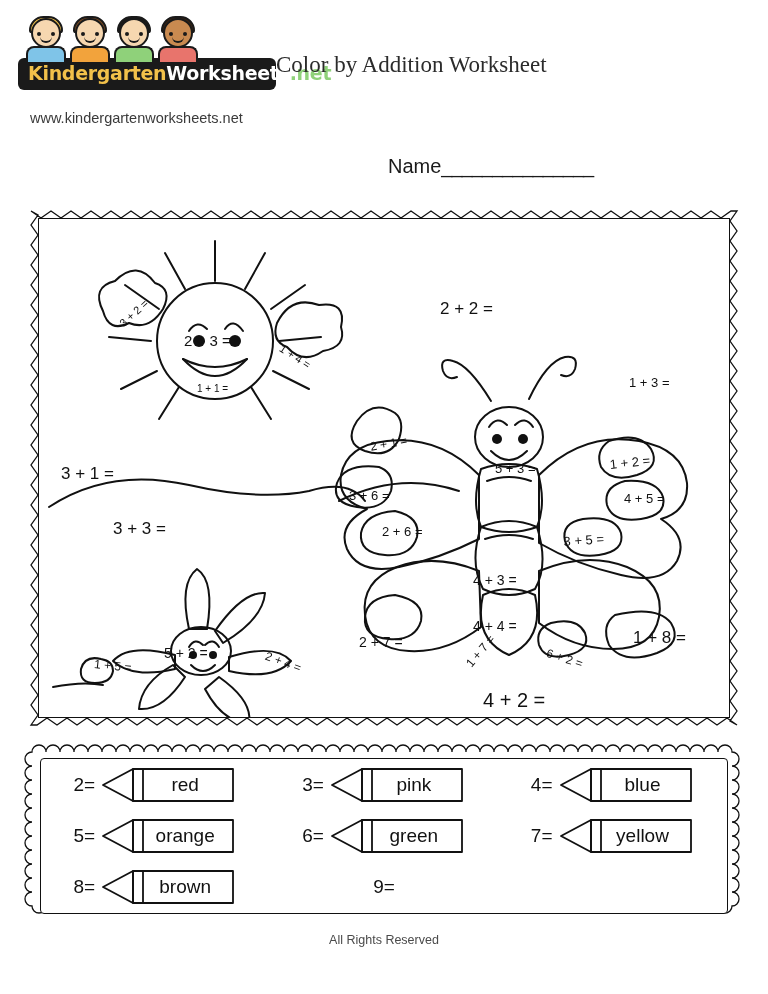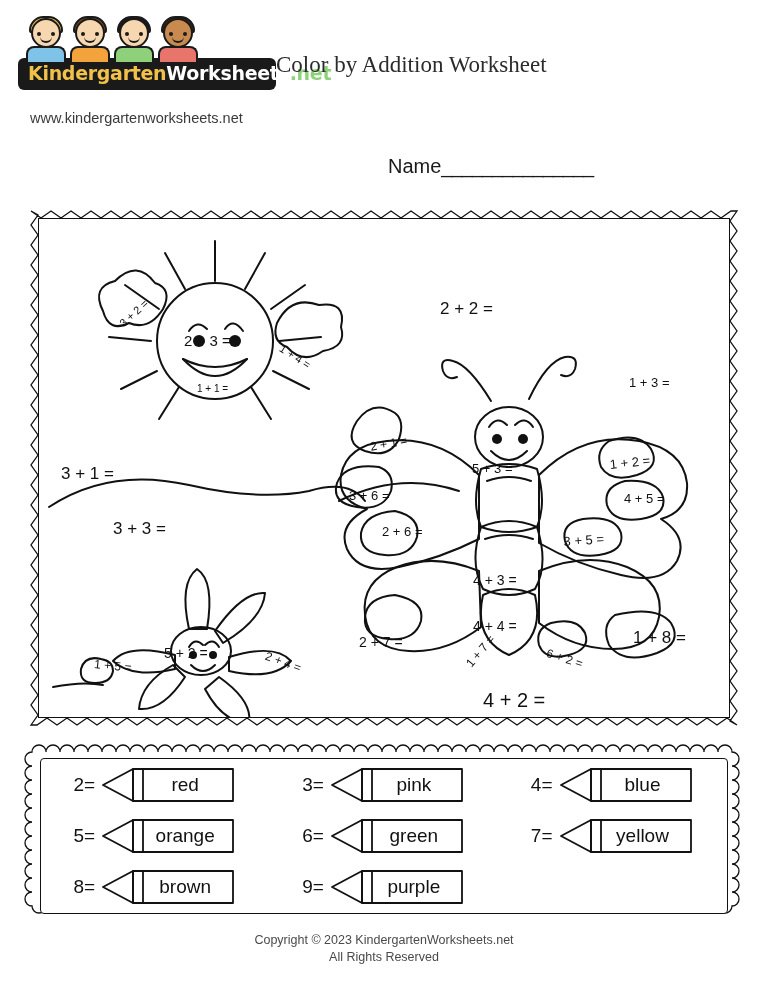--- a/index.html
+++ b/index.html
@@ -389,21 +389,21 @@
 
     <div id="eq-layer">
         <div class="eq" style="left: 78px; top: 101px; font-size: 11px; transform: rotate(-42deg); transform-origin: left top;">3 + 2 =</div>
         <div class="eq" style="left: 145px; top: 113px; font-size: 15px;">2 + 3 =</div>
         <div class="eq" style="left: 245px; top: 123px; font-size: 11px; transform: rotate(33deg); transform-origin: left top;">1 + 4 =</div>
         <div class="eq" style="left: 158px; top: 164px; font-size: 10px;">1 + 1 =</div>
         <div class="eq" style="left: 401px; top: 80px; font-size: 17px;">2 + 2 =</div>
         <div class="eq" style="left: 590px; top: 156px; font-size: 13px;">1 + 3 =</div>
         <div class="eq" style="left: 22px; top: 213px; font-size: 17px; margin-top: 32px;">3 + 1 =</div>
         <div class="eq" style="left: 330px; top: 221px; font-size: 12px; transform: rotate(-10deg); transform-origin: left top;">2 + 1 =</div>
-        <div class="eq" style="left: 433px; top: 242px; font-size: 13px;">5 + 3 =</div>
+        <div class="eq" style="left: 456px; top: 242px; font-size: 13px;">5 + 3 =</div>
         <div class="eq" style="left: 570px; top: 238px; font-size: 13px; transform: rotate(-6deg); transform-origin: left top;">1 + 2 =</div>
         <div class="eq" style="left: 310px; top: 269px; font-size: 13px;">3 + 6 =</div>
         <div class="eq" style="left: 585px; top: 272px; font-size: 13px;">4 + 5 =</div>
         <div class="eq" style="left: 74px; top: 300px; font-size: 17px;">3 + 3 =</div>
         <div class="eq" style="left: 343px; top: 305px; font-size: 13px;">2 + 6 =</div>
         <div class="eq" style="left: 524px; top: 315px; font-size: 13px; transform: rotate(-4deg); transform-origin: left top;">3 + 5 =</div>
         <div class="eq" style="left: 434px; top: 353px; font-size: 14px;">4 + 3 =</div>
         <div class="eq" style="left: 434px; top: 399px; font-size: 14px;">4 + 4 =</div>
         <div class="eq" style="left: 320px; top: 415px; font-size: 14px;">2 + 7 =</div>
         <div class="eq" style="left: 510px; top: 427px; font-size: 12px; transform: rotate(18deg); transform-origin: left top;">6 + 2 =</div>
@@ -517,33 +517,22 @@
                 <rect x="34" y="3" width="100" height="32"></rect>
                 <line x1="44" y1="3" x2="44" y2="35"></line>
               </g>
             </svg>
           <span class="label">brown</span>
         </span>
       </div>
 
       <div class="key-item">
         <span class="key-num">9=</span>
-        <span class="crayon">
-          <svg width="138" height="38" viewBox="0 0 138 38">
-              <g fill="none" stroke="#111" stroke-width="1.8" stroke-linejoin="round">
-                <path d="M34 3 L4 19 L34 35 Z"></path>
-                <rect x="34" y="3" width="100" height="32"></rect>
-                <line x1="44" y1="3" x2="44" y2="35"></line>
-              </g>
-            </svg>
-          <span class="label">purple</span>
-        </span>
       </div>
 
       <div></div>
     </div>
   </div>
 </div>
 
 <div class="footer">
-  <div>Copyright © 2023 KindergartenWorksheets.net</div>
   <div>All Rights Reserved</div>
 </div>
 
 </body></html>

